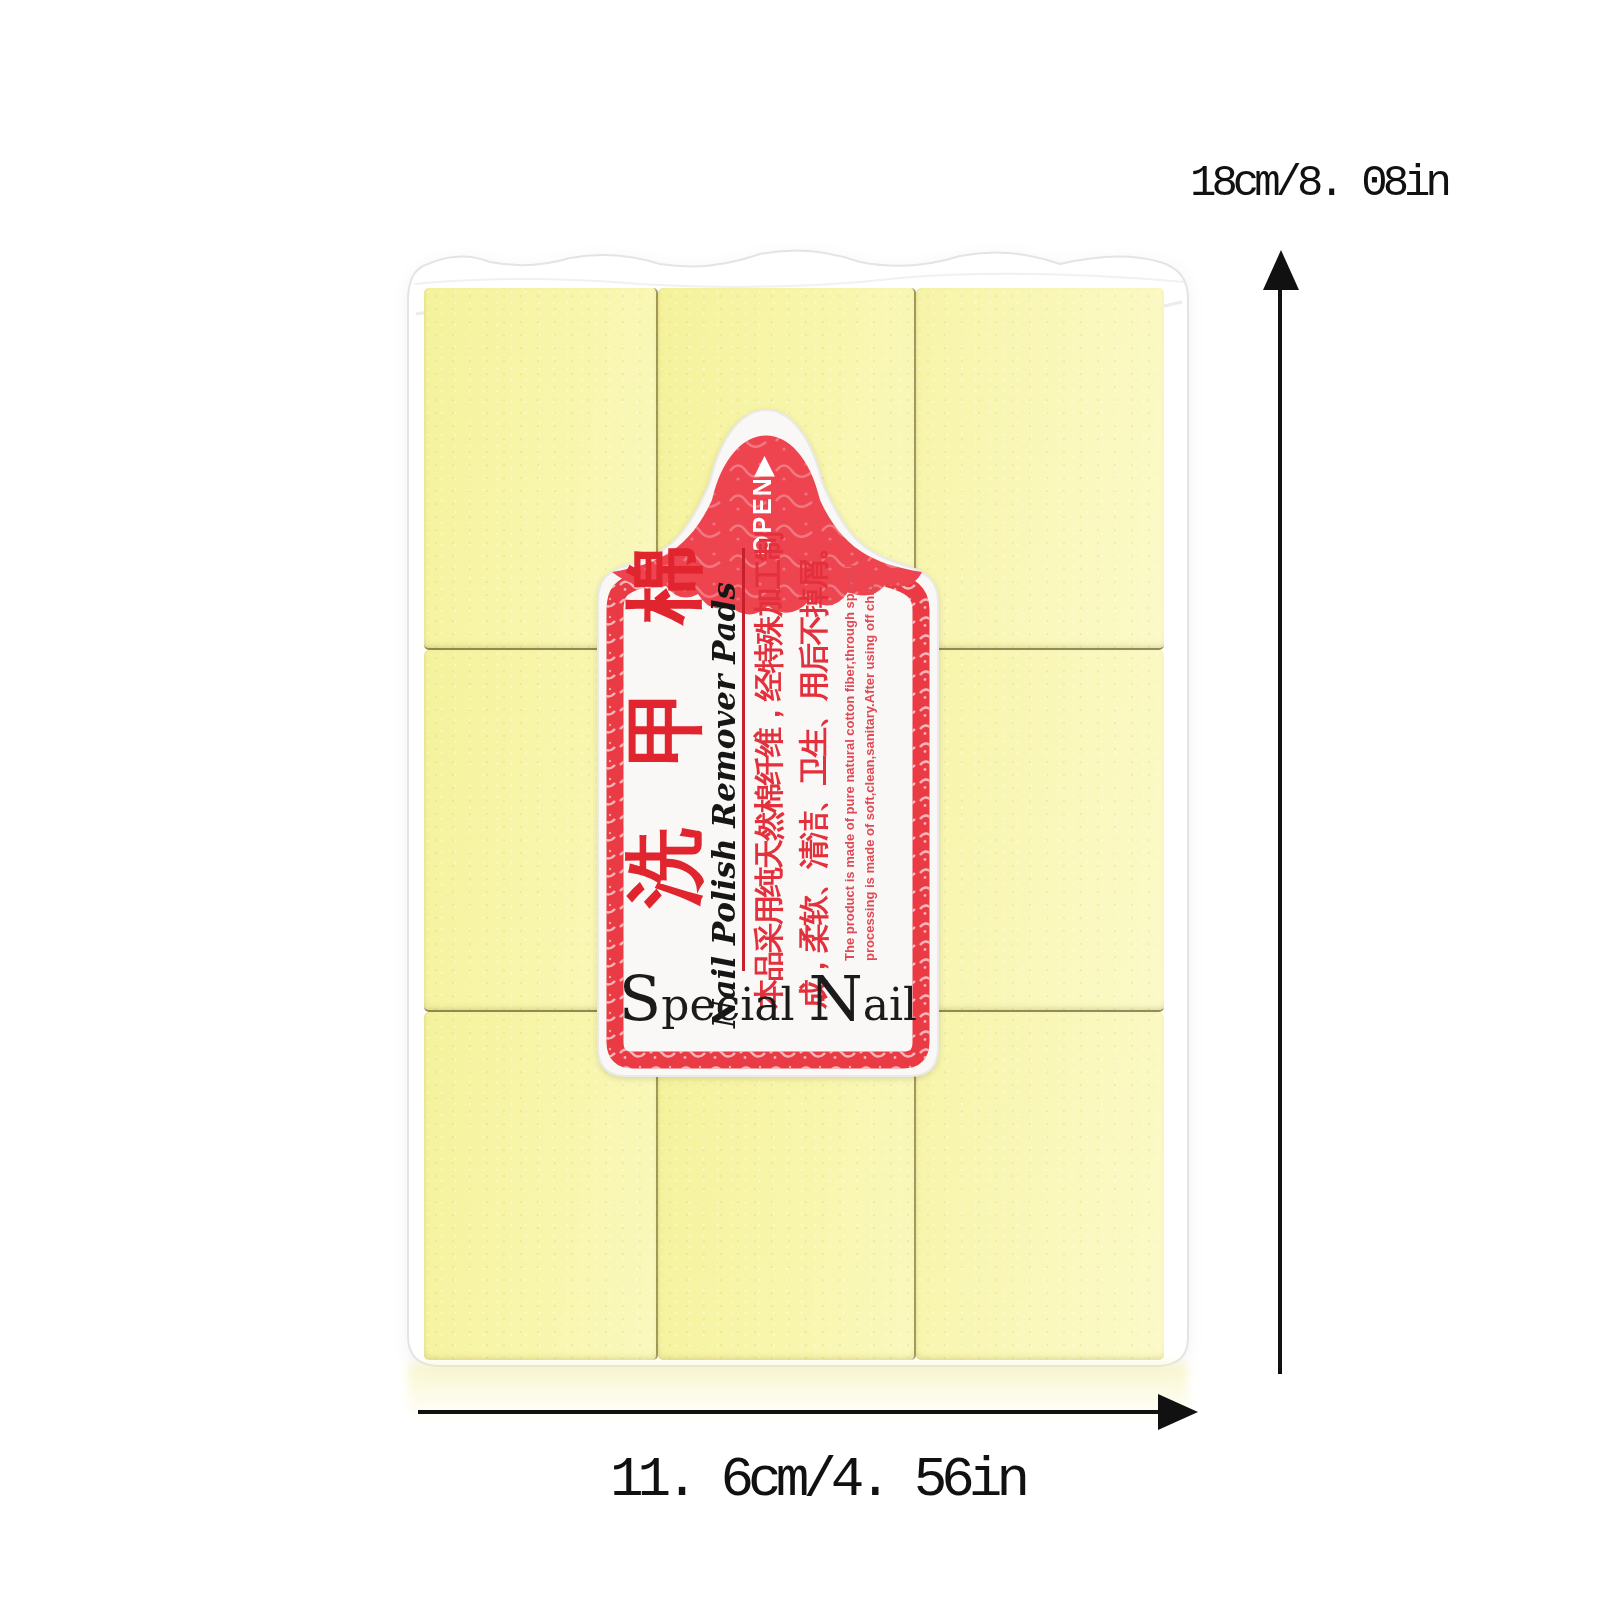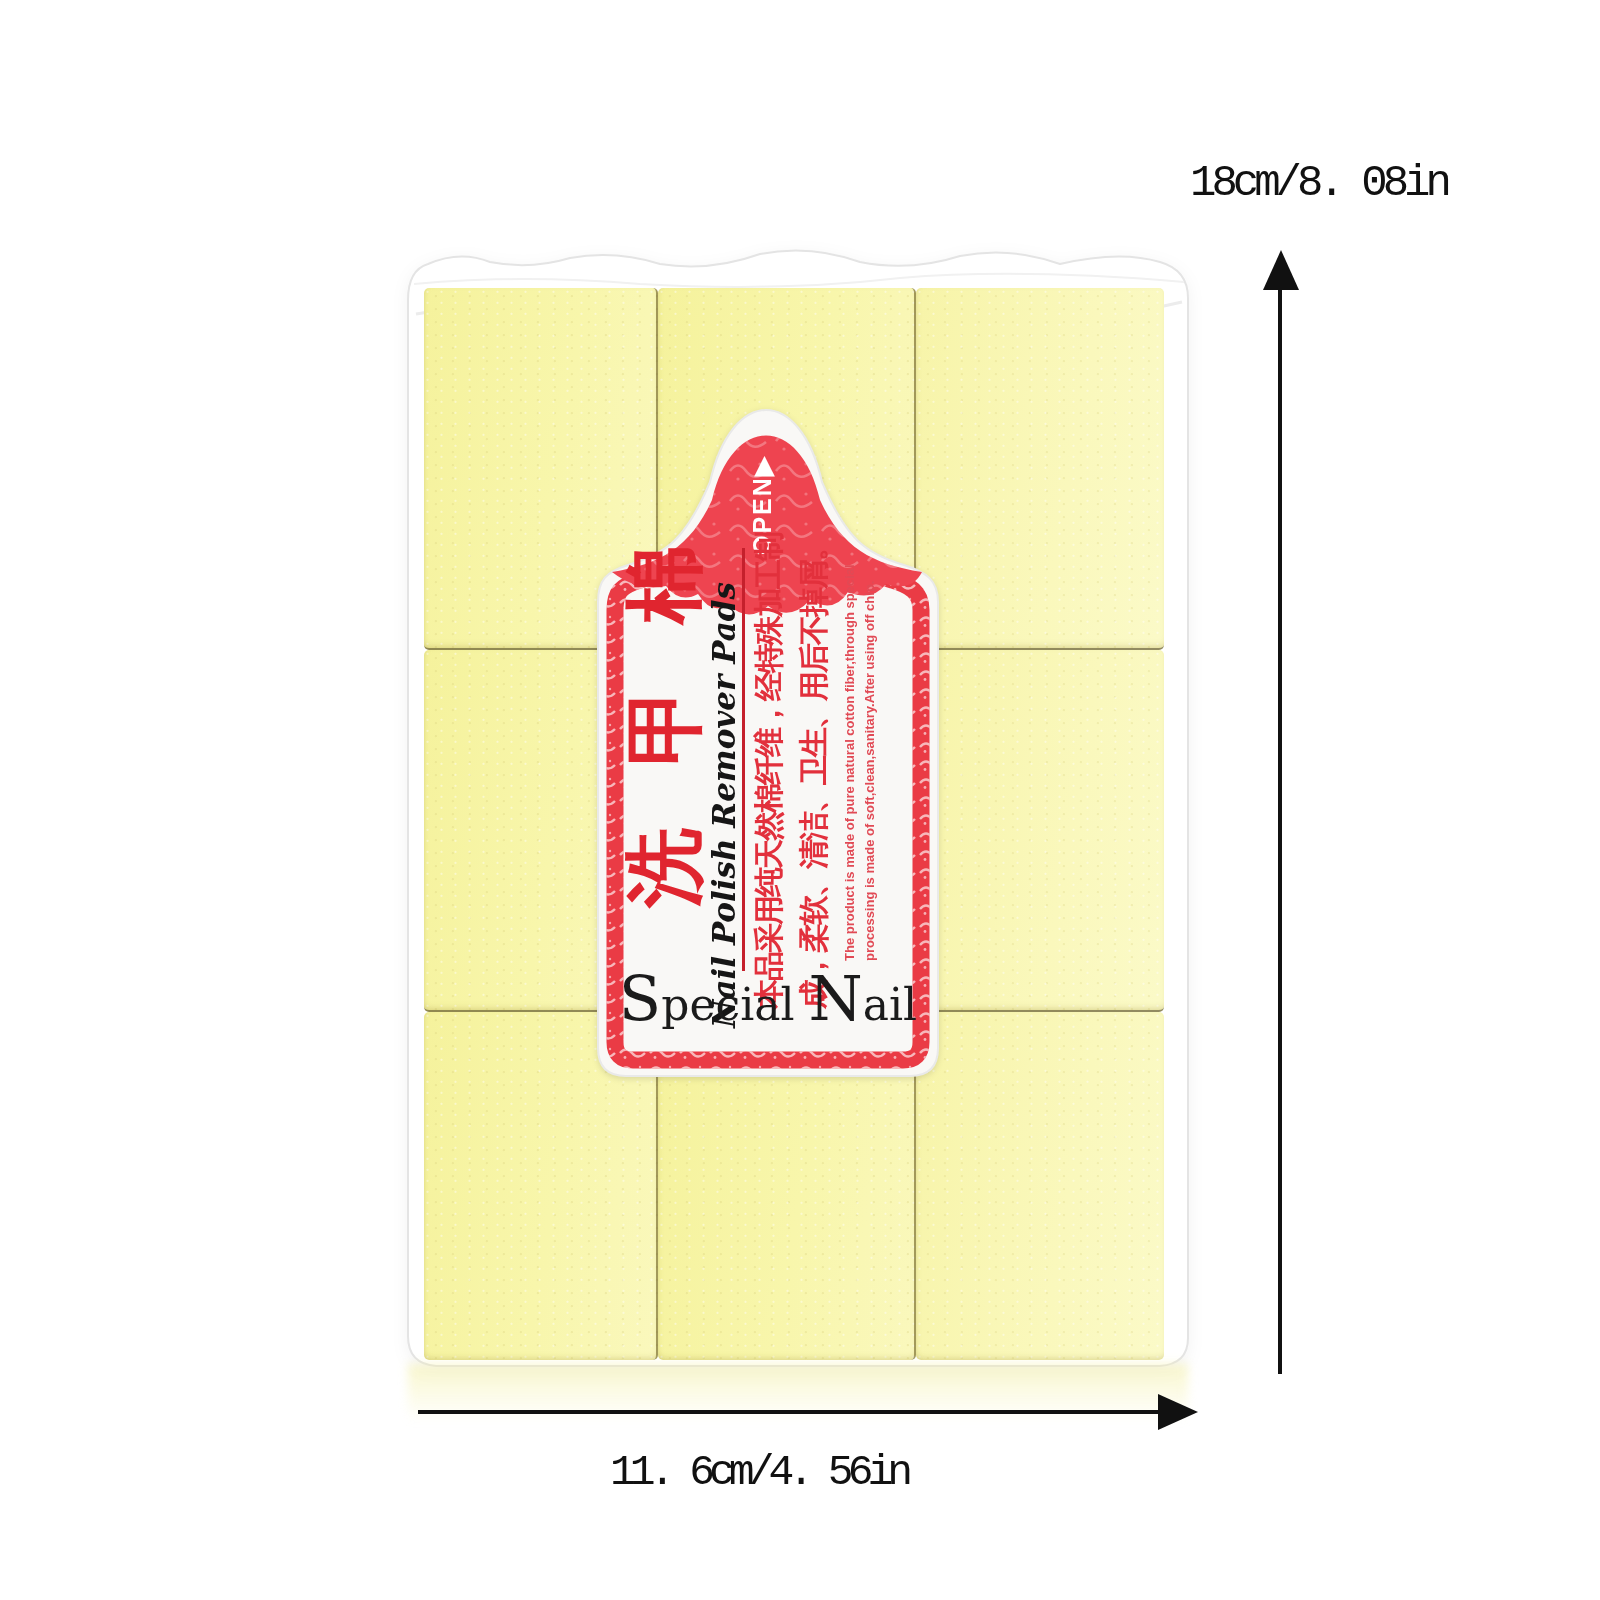--- a/index.html
+++ b/index.html
@@ -79,21 +79,21 @@
     position:absolute; left:28px; top:572px; width:304px; height:80px;
     text-align:center; color:#1b1b1b; white-space:nowrap;
     font-family:"DejaVu Serif", serif; font-size:44px; line-height:62px;
   }
   .brand .cap { font-size:62px; }
   
   .dim-text { position:absolute; color:#111;
     font-family:"Liberation Mono", "DejaVu Sans Mono", monospace;
     white-space:nowrap; }
   .dim-height { left:1190px; top:158px; font-size:44px; letter-spacing:-5px; }
-  .dim-width  { left:610px; top:1448px; font-size:43px; letter-spacing:-6px; }
+  .dim-width  { left:610px; top:1448px; font-size:56px; letter-spacing:-6px; }
   .v-arrow-line { position:absolute; left:1278px; top:288px; width:4px; height:1086px; background:#111; }
   .v-arrow-head { position:absolute; left:1263px; top:250px; width:0; height:0;
     border-left:18px solid transparent; border-right:18px solid transparent;
     border-bottom:40px solid #111; }
   .h-arrow-line { position:absolute; left:418px; top:1410px; width:744px; height:4px; background:#111; }
   .h-arrow-head { position:absolute; left:1158px; top:1394px; width:0; height:0;
     border-top:18px solid transparent; border-bottom:18px solid transparent;
     border-left:40px solid #111; }
 </style>
 </head>

